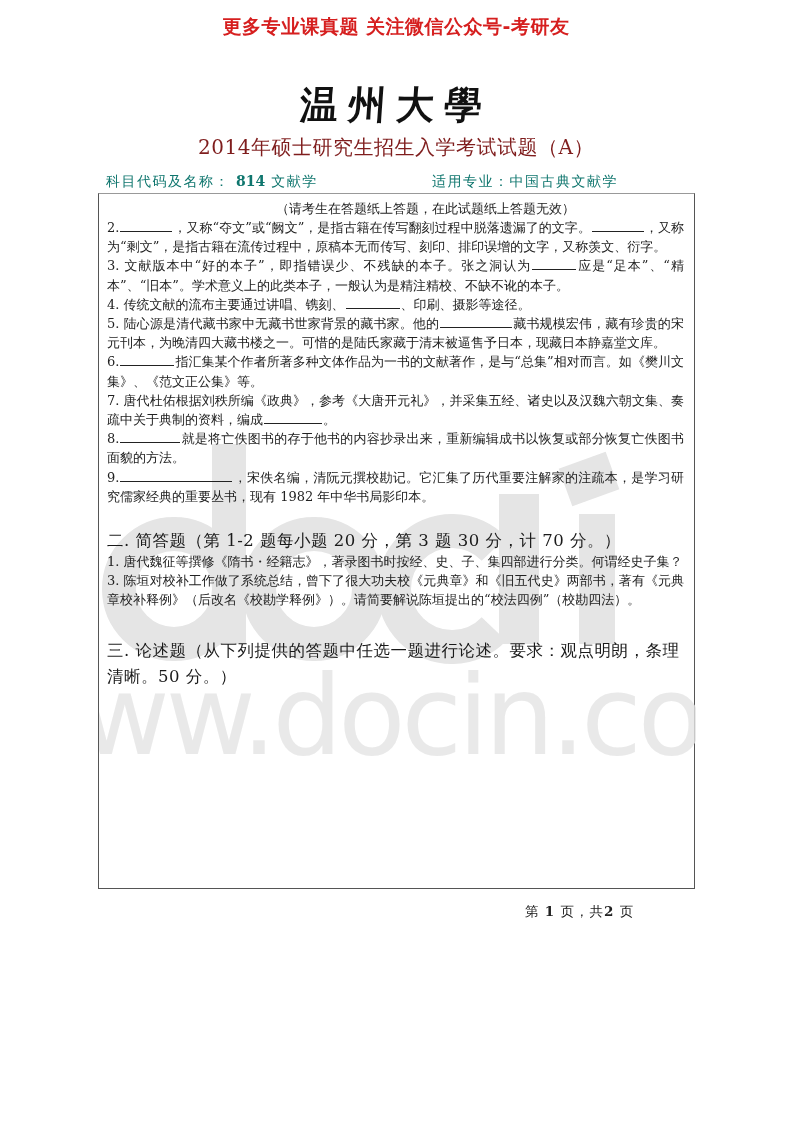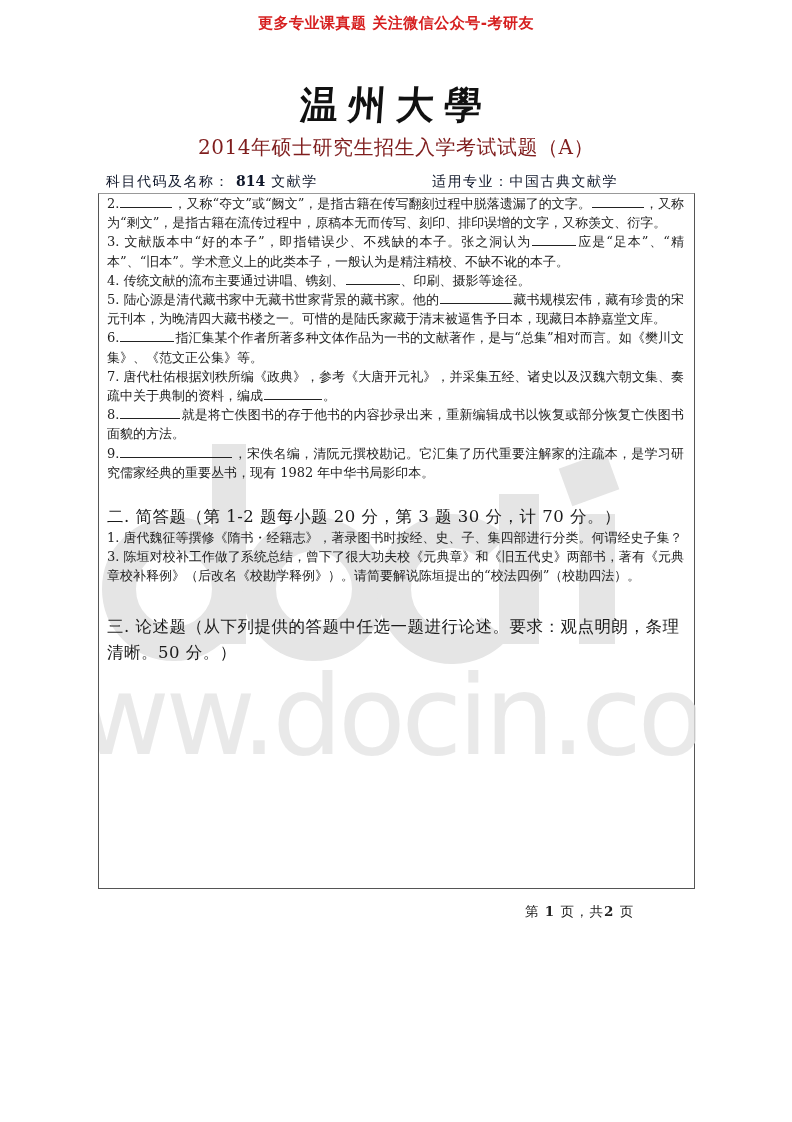--- a/index.html
+++ b/index.html
@@ -16,21 +16,21 @@
       color: #111;
     }
     .promo {
       position: absolute;
       top: 14px;
       left: 0;
       width: 792px;
       text-align: center;
       font-family: "DejaVu Sans", "Liberation Sans", sans-serif;
       font-weight: bold;
-      font-size: 15px;
+      font-size: 19px;
       color: #d61f1f;
       letter-spacing: 0.5px;
     }
     .univ {
       position: absolute;
       top: 80px;
       left: 0;
       width: 792px;
       text-align: center;
       font-family: "DejaVu Serif", "Liberation Serif", serif;
@@ -50,21 +50,21 @@
       color: #7f1d1d;
       letter-spacing: 0.5px;
     }
     .meta-row {
       position: absolute;
       top: 173px;
       left: 106px;
       width: 600px;
       font-size: 14px;
       letter-spacing: 1.5px;
-      color: #0f172a;
+      color: #0f766e;
     }
     .meta-row .right {
       position: absolute;
       left: 326px;
       top: 0;
     }
     .meta-row b { font-weight: bold; letter-spacing: 0; }
     .exam-box {
       position: absolute;
       top: 193px;
@@ -154,20 +154,21 @@
       <path d="M 395 355 A 58 58 0 1 0 395 435" fill="none" stroke="#dcdcdc" stroke-width="34"></path>
 
       <rect x="400" y="300" width="40" height="150"></rect>
       <rect x="465" y="265" width="50" height="40" transform="rotate(-20 490 285)"></rect>
       <rect x="480" y="320" width="36" height="130"></rect>
     </g>
     <text x="300" y="560" text-anchor="middle" font-family="DejaVu Sans, sans-serif" font-size="110" fill="#e4e4e4" opacity="0.8" letter-spacing="-4">www.docin.com</text>
   </svg>
 
   <div class="content">
+    <div class="notice">（请考生在答题纸上答题，在此试题纸上答题无效）</div>
 
 
     <div class="q">
       <span>2.</span><span class="blank" style="width:52px"></span><span>，又称“夺文”或“阙文”，是指古籍在传写翻刻过程中脱落遗漏了的文字。</span><span class="blank" style="width:52px"></span><span>，又称为“剩文”，是指古籍在流传过程中，原稿本无而传写、刻印、排印误增的文字，又称羡文、衍字。</span>
     </div>
     <div class="q">
       <span>3. 文献版本中“好的本子”，即指错误少、不残缺的本子。张之洞认为</span><span class="blank" style="width:44px"></span><span>应是“足本”、“精本”、“旧本”。学术意义上的此类本子，一般认为是精注精校、不缺不讹的本子。</span>
     </div>
     <div class="q">
       <span>4. 传统文献的流布主要通过讲唱、镌刻、</span><span class="blank" style="width:54px"></span><span>、印刷、摄影等途径。</span>

